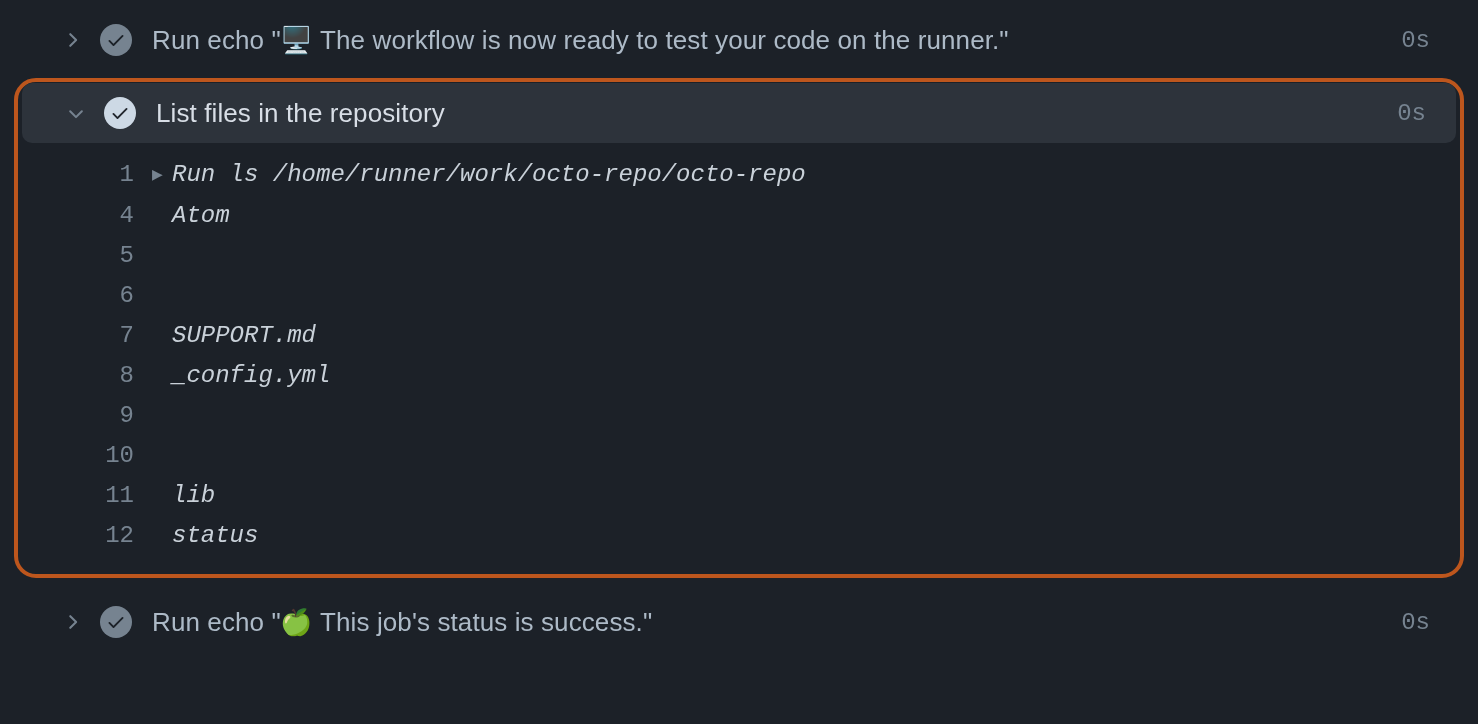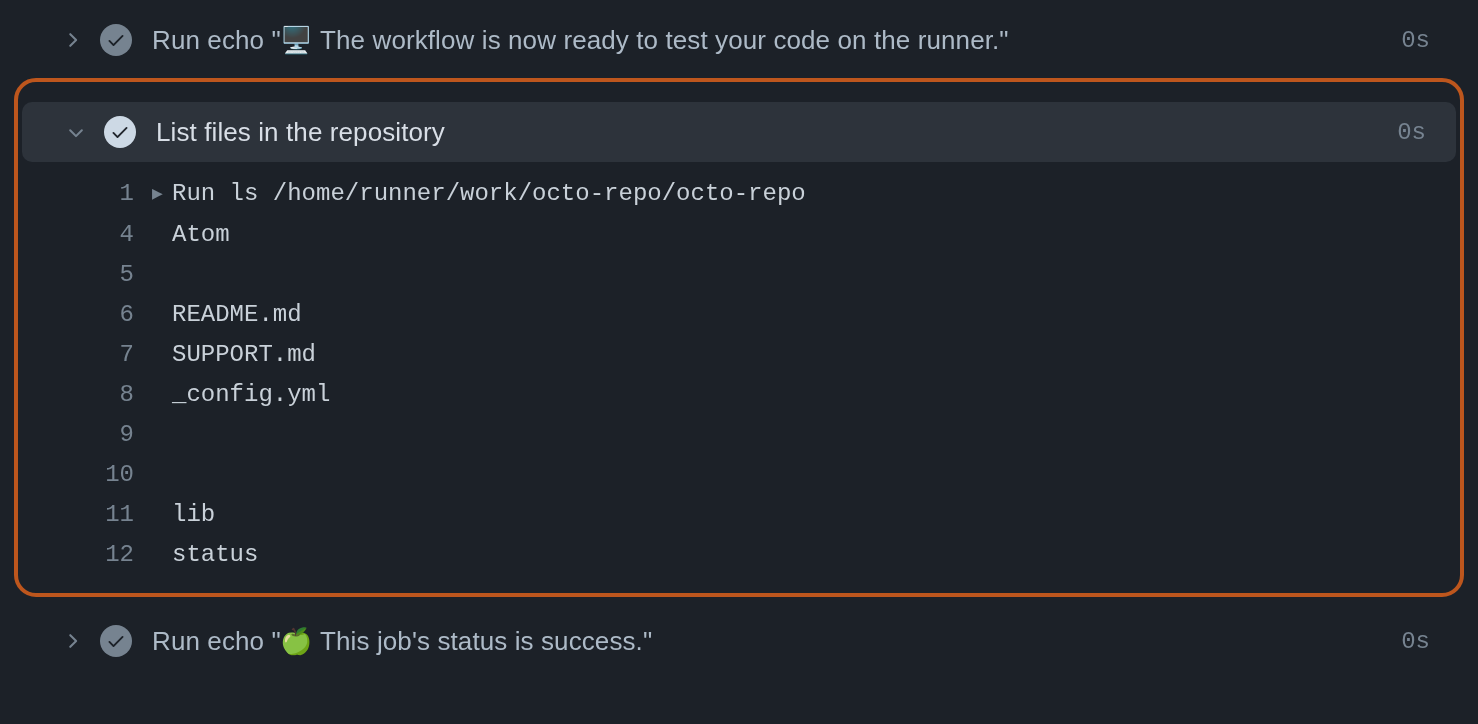--- a/index.html
+++ b/index.html
@@ -61,21 +61,21 @@
   .duration{
     font-family:SFMono-Regular,Consolas,"Liberation Mono",Menlo,monospace;
     color:var(--muted);
     font-size:24px;
     margin-left:47px;
   }
   .highlight-box{
     border:4px solid var(--highlight);
     border-radius:22px;
     margin:8px 14px 14px 14px;
-    padding:20px 4px 18px 4px;
+    padding:1px 4px 18px 4px;
   }
   .highlight-box .step{margin:0;}
   .log{
     font-family:SFMono-Regular,Consolas,"Liberation Mono",Menlo,monospace;
     font-size:24px;
     line-height:40px;
     padding:12px 0 0 0;
   }
   .log-row{display:flex;align-items:baseline;}
   .ln{
@@ -86,21 +86,21 @@
     flex:0 0 130px;
     user-select:none;
   }
   .tri{
     flex:0 0 16px;width:16px;
     color:var(--muted);
     margin-right:4px;
     font-size:18px;
     position:relative;top:-1px;
   }
-  .content{color:var(--mono);white-space:pre;}
+  .content{color:var(--mono);white-space:pre;font-style:italic;}
 </style>
 </head>
 <body>
 
 <svg width="0" height="0" style="position:absolute">
   <defs>
     <symbol id="sym-check" viewBox="0 0 16 16">
       <path d="M13.78 4.22a.75.75 0 010 1.06l-7.25 7.25a.75.75 0 01-1.06 0L2.22 9.28a.75.75 0 111.06-1.06L6 10.94l6.72-6.72a.75.75 0 011.06 0z"></path>
     </symbol>
     <symbol id="sym-chev-right" viewBox="0 0 16 16">
@@ -156,21 +156,20 @@
         <span class="tri"></span>
         <span class="content">Atom</span>
       </div>
       <div class="log-row">
         <span class="ln">5</span>
         <span class="tri"></span>
       </div>
       <div class="log-row">
         <span class="ln">6</span>
         <span class="tri"></span>
-        <span class="content">README.md</span>
       </div>
       <div class="log-row">
         <span class="ln">7</span>
         <span class="tri"></span>
         <span class="content">SUPPORT.md</span>
       </div>
       <div class="log-row">
         <span class="ln">8</span>
         <span class="tri"></span>
         <span class="content">_config.yml</span>

